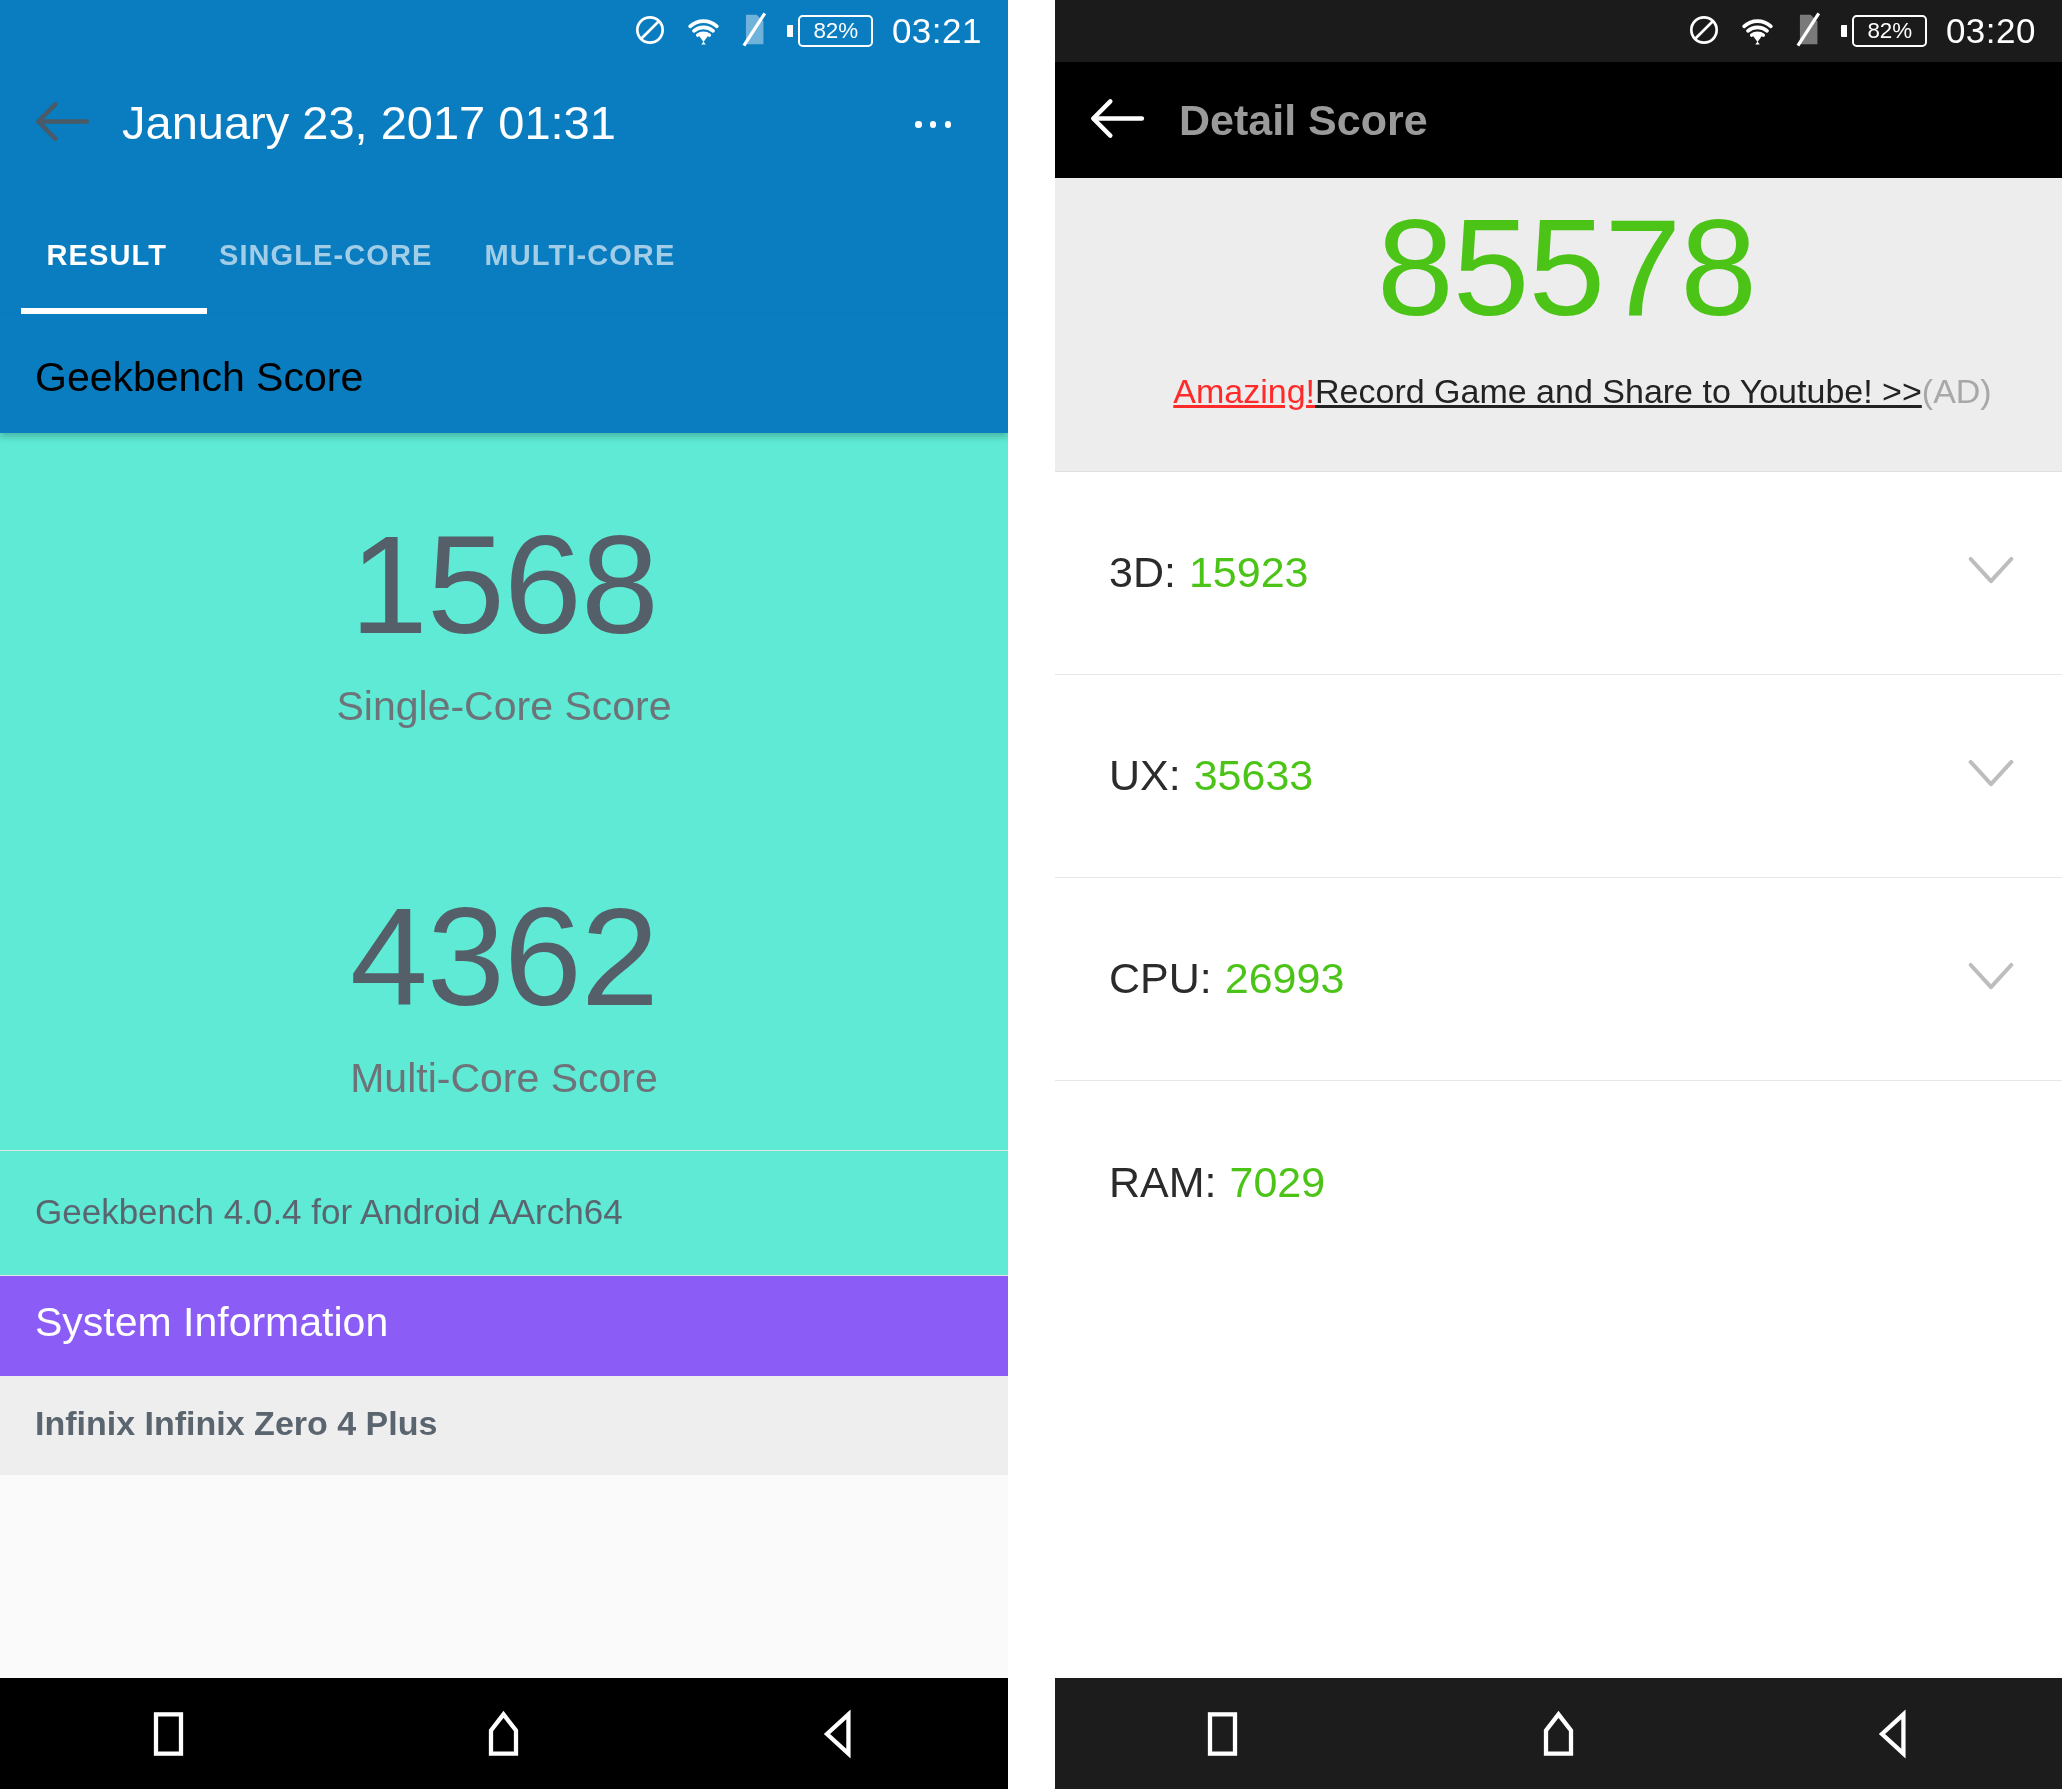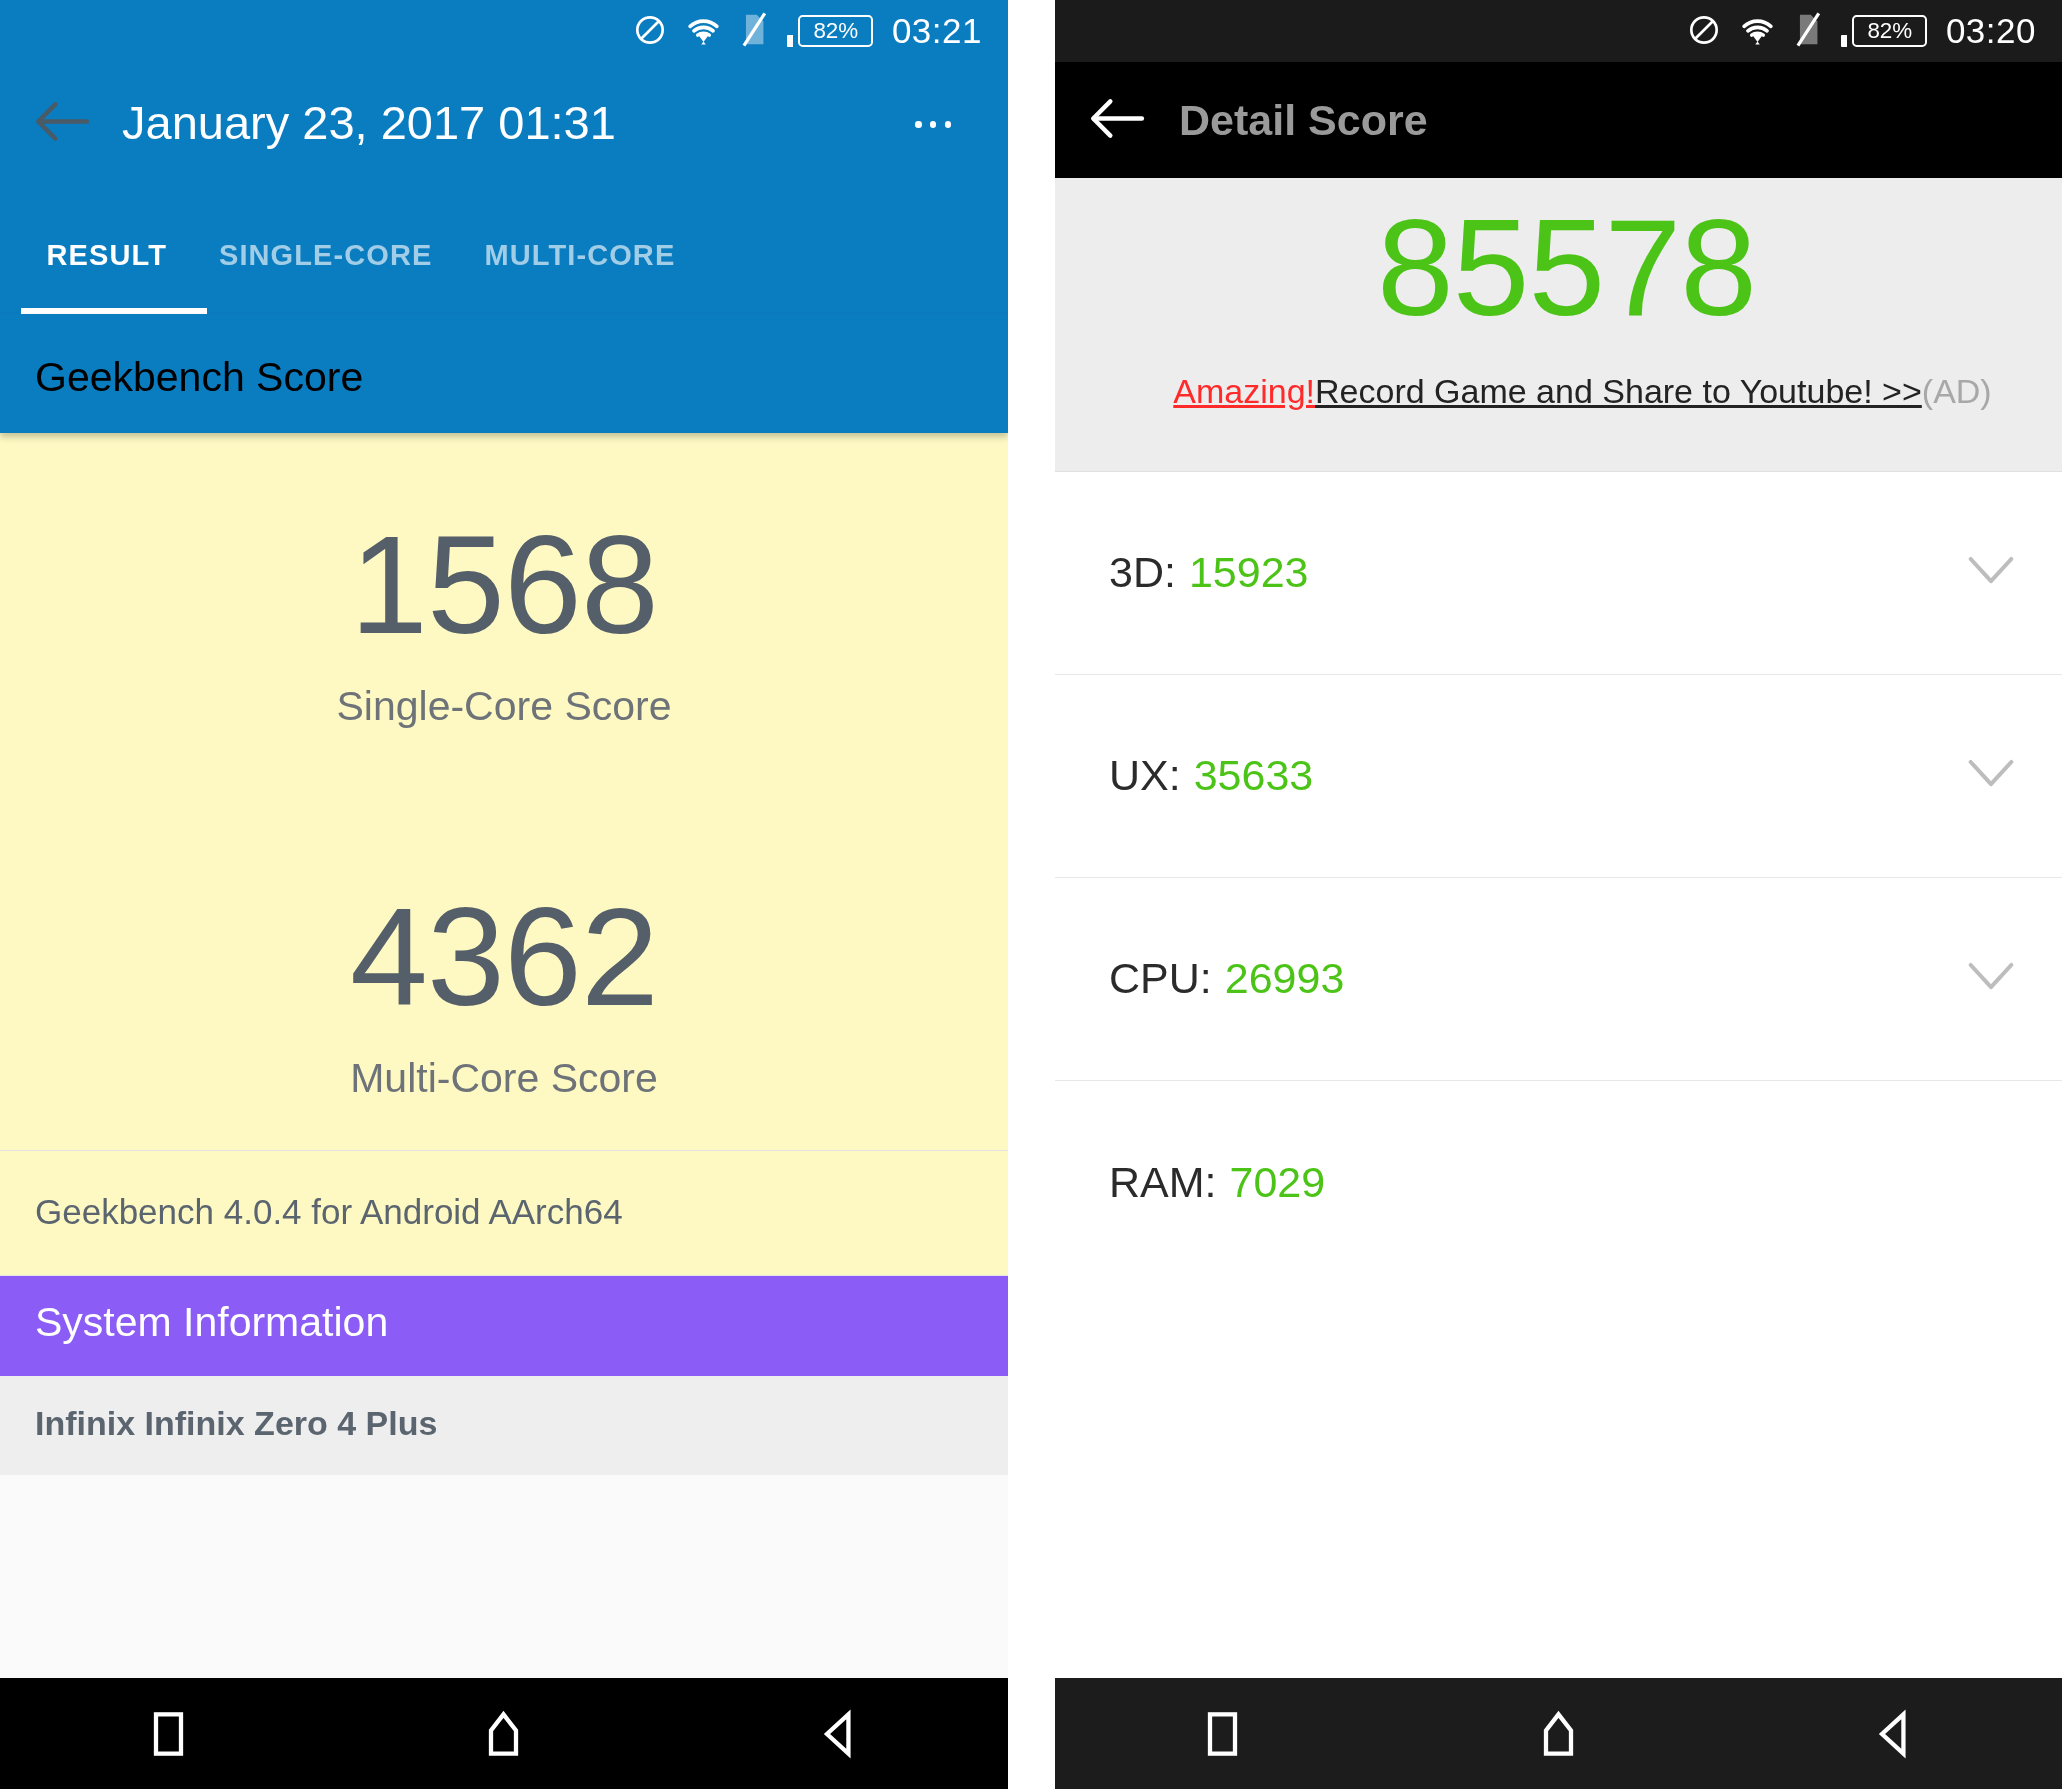--- a/index.html
+++ b/index.html
@@ -16,21 +16,21 @@
   .gb-statusbar {
     position:relative; height:62px; background:#0a7cc0;
     display:flex; align-items:center; justify-content:flex-end;
     padding-right:26px; gap:18.6px;
   }
   .sb-icons { display:flex; align-items:center; gap:18.6px; }
   .sb-time {
     color:#ffffff; font-size:35px; letter-spacing:0.5px;
     font-family:"Liberation Sans", sans-serif;
   }
-  .battery-wrap { display:flex; align-items:flex-end; gap:5px; }
+  .battery-wrap { display:flex; align-items:center; gap:5px; }
   .battery-nub { width:6.5px; height:12px; background:#fff; border-radius:0.9px 0 0 0.9px; }
   .battery-box {
     border:2.8px solid #fff; border-radius:4.7px; height:32px; min-width:75px;
     display:flex; align-items:center; justify-content:center;
     color:#fff; font-size:22.4px; padding:0 4.7px;
   }
   .battery-box.dark { border-color:#fff; }
 
   .gb-appbar {
     height:121px; background:#0a7cc0; display:flex; align-items:center;
@@ -60,21 +60,21 @@
   .gb-tab-underline {
     position:absolute; left:20.5px; bottom:0; width:186px; height:6.5px; background:#fff;
   }
 
   .gb-section {
     background:#0a7cc0; padding:24px 35px 32px 35px;
   }
   .gb-section-title { color:#000000; font-size:41px; font-weight:400;margin-top:16px; }
   .gb-section.shadow { box-shadow:0 3.7px 6.5px rgba(0,0,0,0.22); position:relative; z-index:3; }
 
-  .gb-body { background:#fef9c3; }
+  .gb-body { background:#5eead4; }
   .gb-score-block { text-align:center; }
   .gb-score-block.first { padding-top:82px; }
   .gb-score-big {
     font-size:140px; color:#555f69; line-height:1.0; font-weight:400;
     letter-spacing:-0.9px;
   }
   .gb-score-label { font-size:41px; color:#6d7378; margin-top:28px; }
   .gb-gap { height:157px; }
   .gb-divider { height:0.9px; background:#e2e2e2; margin:48px 0 0 0; }
   .gb-version { font-size:35px; color:#5b656f; padding:41px 35px 43px 35px; }

